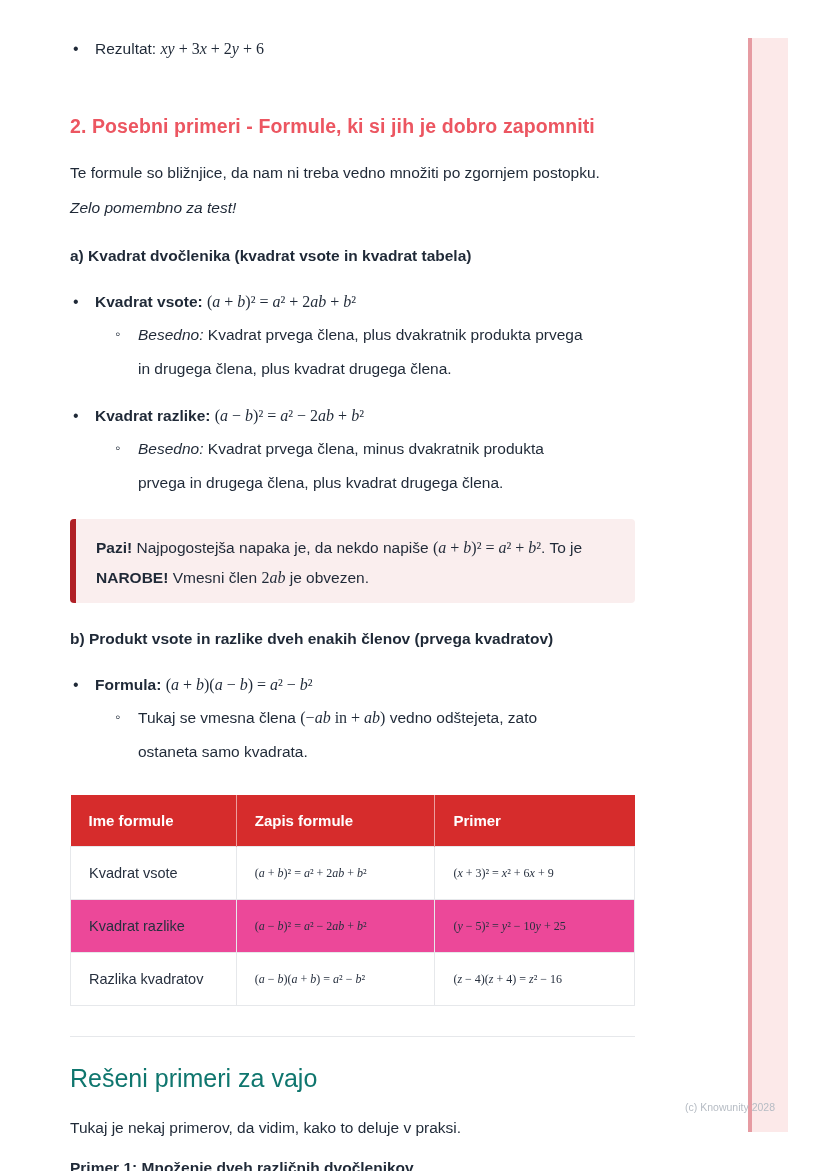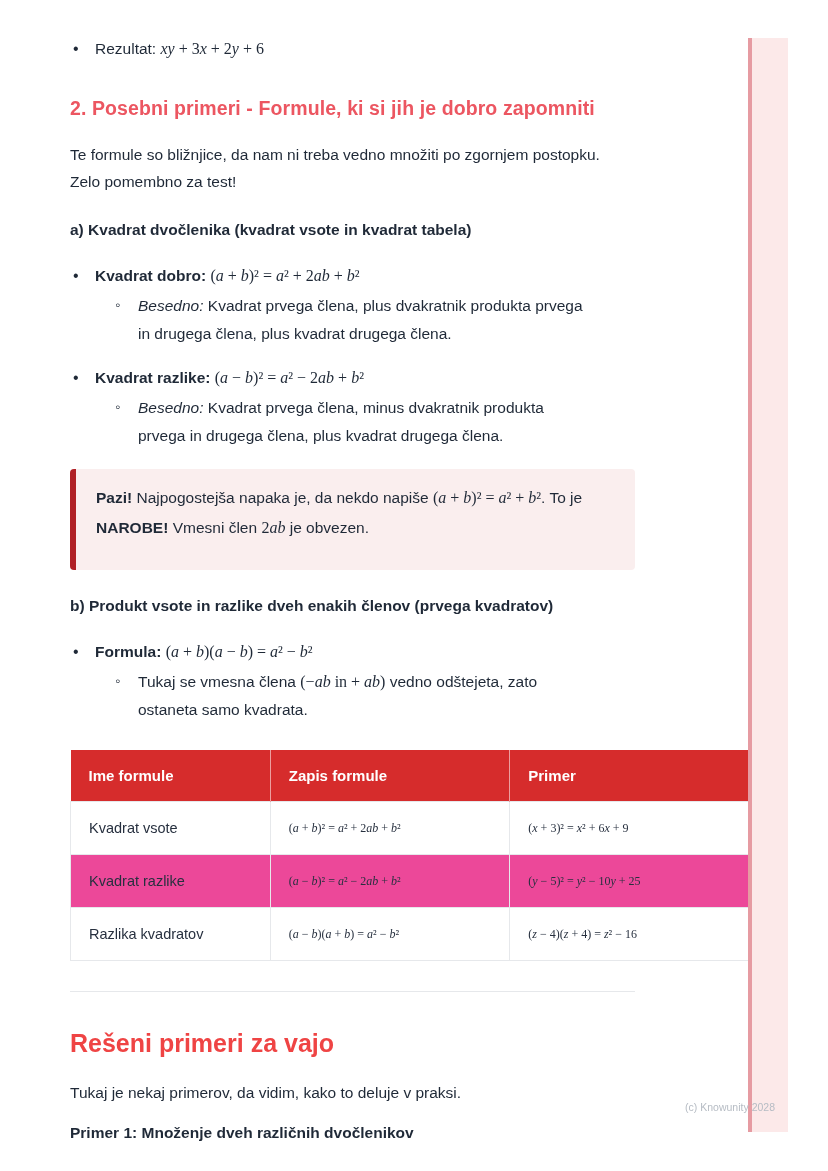--- a/index.html
+++ b/index.html
@@ -17,51 +17,51 @@
   p.body { font-size:15.5px; line-height:25px; }
 
   
   ul.blist { list-style:none; }
   ul.blist > li { position:relative; padding-left:25px; font-size:15.5px; line-height:25px; }
   ul.blist > li + li { margin-top:17px; }
   .marker-dot { position:absolute; left:3px; top:0; }
   .marker-dot::before { content:"•"; font-size:16px; color:#1f2937; }
   ul.sublist { list-style:none; margin-top:4px; }
   ul.sublist > li { position:relative; padding-left:25px; margin-left:18px; max-width:482px;
-                    font-size:15.5px; line-height:28px; }
+                    font-size:15.5px; line-height:34px; }
   .marker-circ { position:absolute; left:2px; top:-1px; }
   .marker-circ::before { content:"◦"; font-size:15px; color:#1f2937; }
 
-  h2.accent { margin-top:36px; font-size:19.5px; font-weight:700; color:#ec5661; letter-spacing:.1px; }
+  h2.accent { margin-top:54px; font-size:19.5px; font-weight:700; color:#ec5661; letter-spacing:.1px; }
   p.intro { margin-top:22px; }
-  p.intro-it { margin-top:2px; }
+  p.intro-it { margin-top:10px; font-style:italic; }
 
   h4.subhead { margin-top:27px; font-size:15.5px; font-weight:700; }
   ul.after-head { margin-top:24px; }
 
   .callout { margin-top:19px; background:#faeeee; border-left:6px solid #b02026;
-             border-radius:4px; padding:14px 20px 27px; width:565px; }
+             border-radius:4px; padding:14px 20px 10px; width:565px; }
   .callout p { font-size:15.5px; line-height:30px; }
 
   p.table-intro { margin-top:24px; }
 
-  table.ftable { margin-top:26px; width:681px; border-collapse:collapse; }
+  table.ftable { margin-top:26px; width:565px; border-collapse:collapse; }
   table.ftable th { background:#d62c2c; color:#ffffff; font-size:15px; font-weight:700;
                     text-align:left; padding:17px 18px; }
   table.ftable th + th { border-left:1px solid rgba(255,255,255,.55); }
   table.ftable td { border:1px solid #e6e8eb; font-size:14.5px; padding:18px 18px; color:#27303f; }
   table.ftable td.math { font-size:12px; }
   table.ftable tr.alt td { background:#ec4899; }
   table.ftable th:nth-child(1), table.ftable td:nth-child(1) { width:166px; }
   table.ftable th:nth-child(2), table.ftable td:nth-child(2) { width:199px; }
   table.ftable th:nth-child(3), table.ftable td:nth-child(3) { width:200px; }
 
   hr.divider { margin-top:30px; border:none; border-top:1px solid #e6e8eb; width:565px; }
 
-  h1.accent { margin-top:37px; font-size:25px; font-weight:700; color:#ef4444; }
+  h1.accent { margin-top:27px; font-size:25px; font-weight:400; color:#0f766e; }
   p.outro { margin-top:22px; }
   p.example { margin-top:19px; font-weight:700; font-size:15.5px; }
 
   .ribbon { position:absolute; left:748px; top:38px; width:40px; height:1094px;
             background:#fce9e9; border-left:4px solid #e69ba2; z-index:1; }
   .footer { position:absolute; top:1101px; right:53px; font-size:10.5px; color:#b6bcc4; z-index:2; }
 </style>
 </head>
 <body>
 
@@ -79,21 +79,21 @@
     <h2 class="accent">2. Posebni primeri - Formule, ki si jih je dobro zapomniti</h2>
 
     <p class="body intro">Te formule so bližnjice, da nam ni treba vedno množiti po zgornjem postopku.</p>
     <p class="body intro-it">Zelo pomembno za test!</p>
 
     <h4 class="subhead">a) Kvadrat dvočlenika (kvadrat vsote in kvadrat tabela)</h4>
 
     <ul class="blist after-head">
       <li>
         <span class="marker-dot"></span>
-        <span class="b">Kvadrat dobro: </span><span class="math">(<i>a</i> + <i>b</i>)² = <i>a</i>² + 2<i>ab</i> + <i>b</i>²</span>
+        <span class="b">Kvadrat vsote: </span><span class="math">(<i>a</i> + <i>b</i>)² = <i>a</i>² + 2<i>ab</i> + <i>b</i>²</span>
         <ul class="sublist">
           <li>
             <span class="marker-circ"></span>
             <span class="it">Besedno:</span><span> Kvadrat prvega člena, plus dvakratnik produkta prvega in drugega člena, plus kvadrat drugega člena.</span>
           </li>
         </ul>
       </li>
       <li>
         <span class="marker-dot"></span>
         <span class="b">Kvadrat razlike: </span><span class="math">(<i>a</i> − <i>b</i>)² = <i>a</i>² − 2<i>ab</i> + <i>b</i>²</span>

